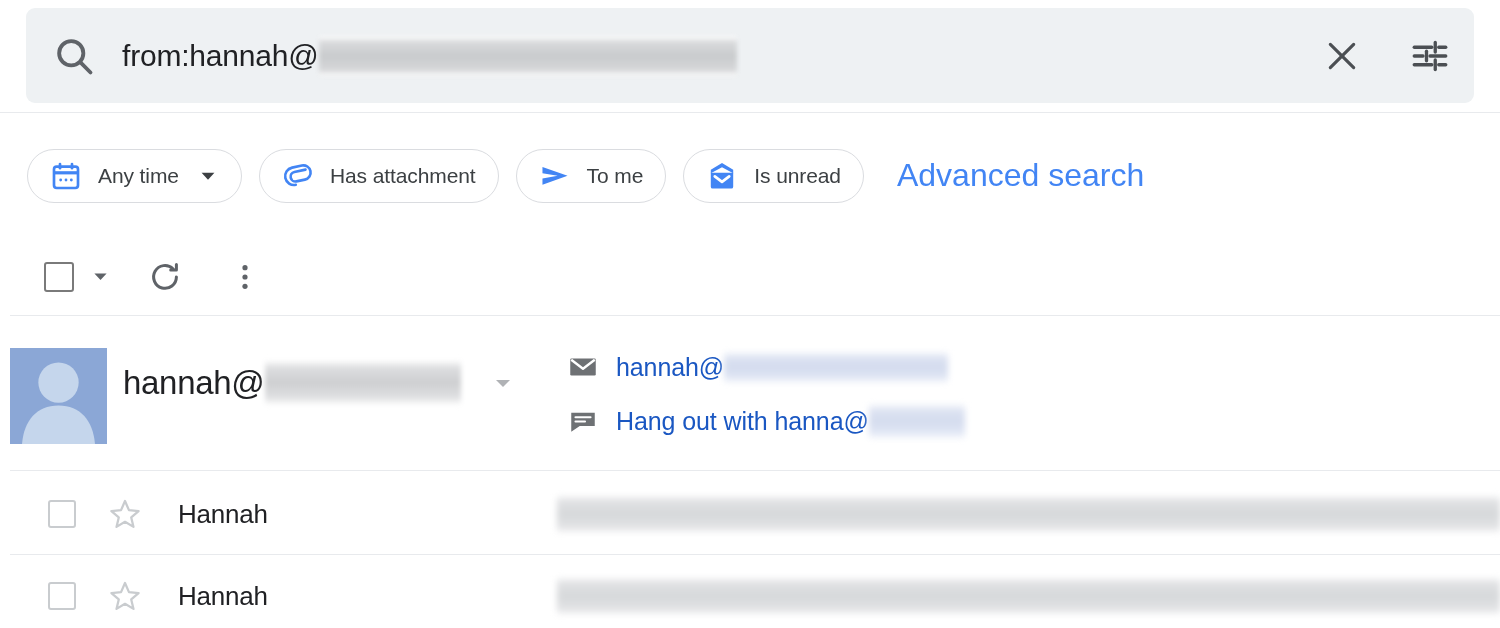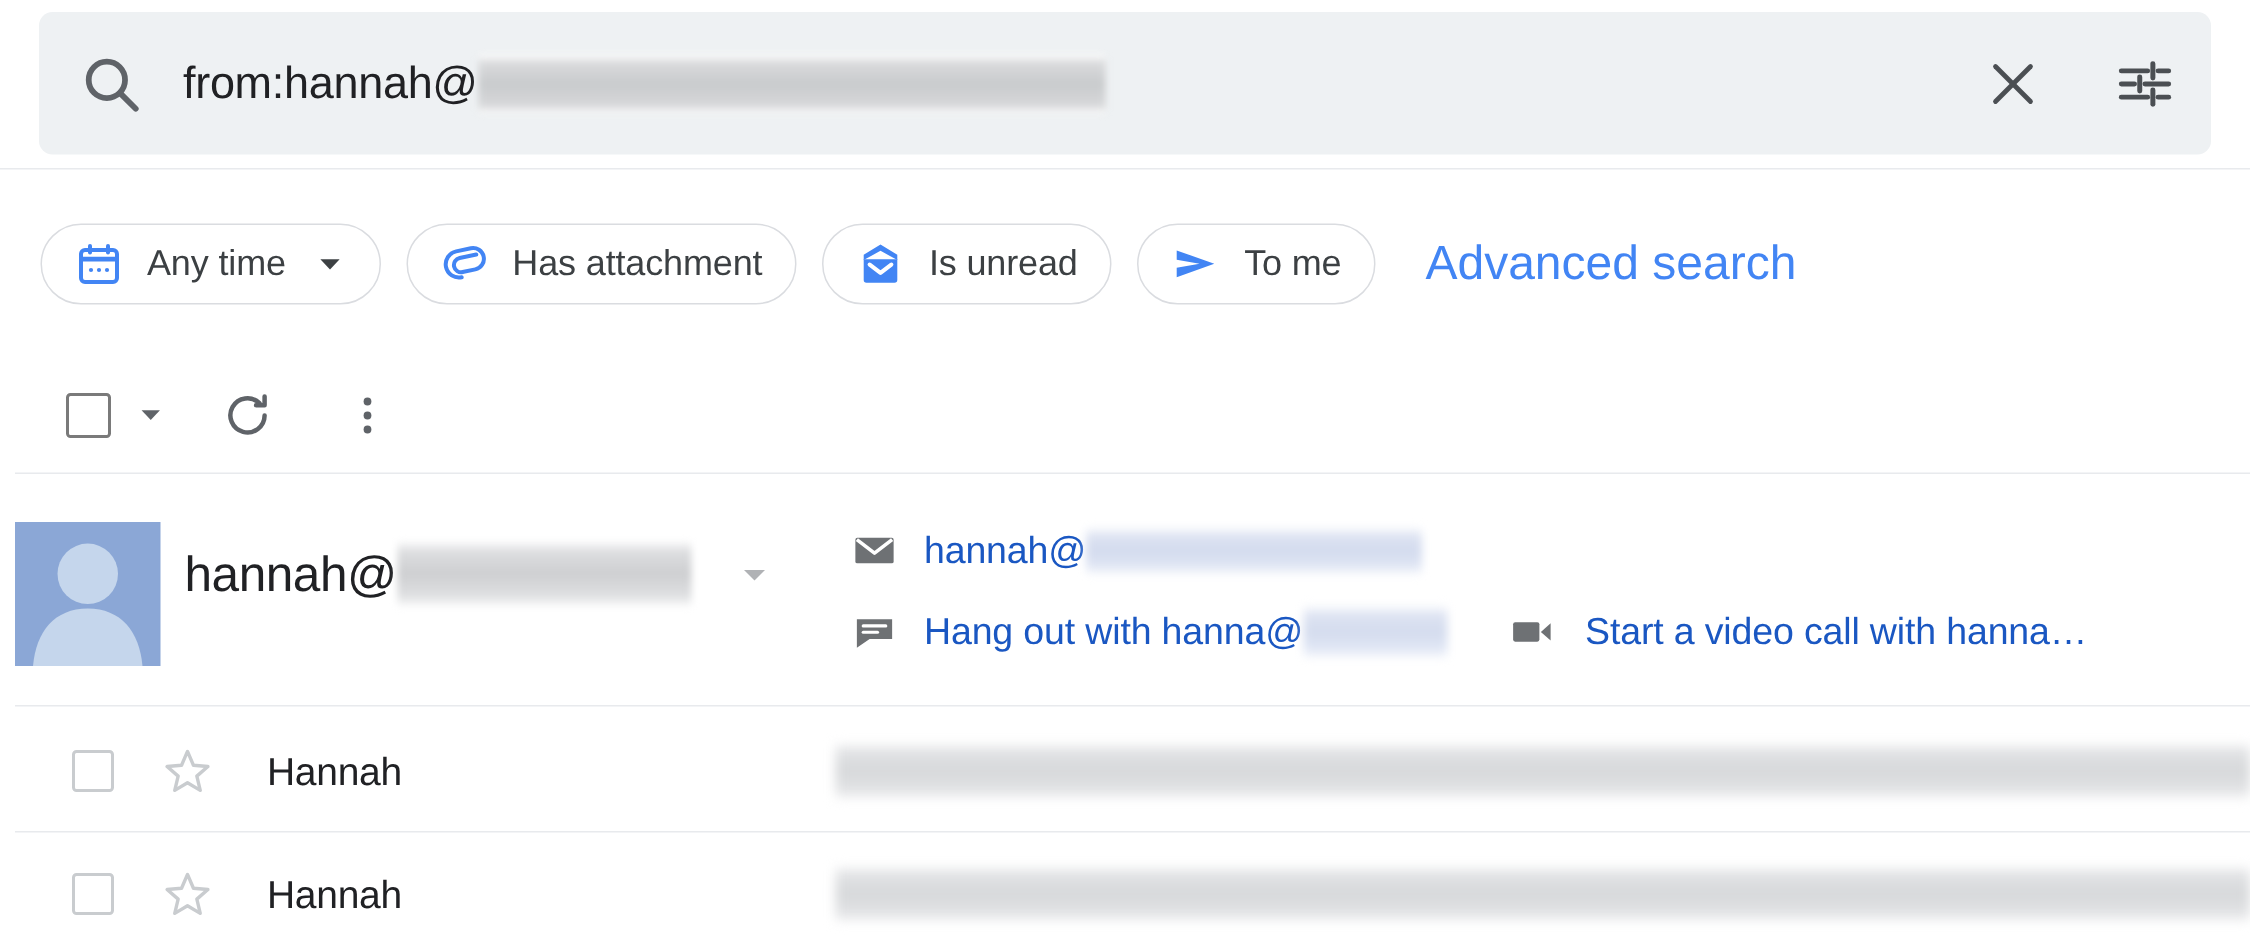--- a/index.html
+++ b/index.html
@@ -94,21 +94,21 @@
     border-radius: 27px;
     background: #fff;
     display: flex;
     align-items: center;
     padding: 0 22px;
     margin-right: 17px;
     white-space: nowrap;
   }
   .chip-icon { display:flex; align-items:center; flex:none; margin-right: 16px; }
   .chip-label {
-    font-size: 24px;
+    font-size: 21px;
     color: #3c4043;
     letter-spacing: -0.1px;
   }
   .chip-caret { margin-left: 18px; display:flex; align-items:center; }
   .adv-search-link {
     font-size: 32px;
     color: #4285f4;
     margin-left: 16px;
     white-space: nowrap;
     cursor: pointer;
@@ -302,35 +302,35 @@
         <svg width="32" height="32" viewBox="0 0 24 24" fill="none" stroke="#4285f4" stroke-width="2" stroke-linecap="round">
           <path d="M18.5 11.5 L10 11.5 a3.6 3.6 0 0 0 0 7.2 h6.5 a5.4 5.4 0 0 0 0-10.8 H9 a6.6 6.6 0 0 0 0 13.2" transform="rotate(-12 12 12) translate(0 -3)"></path>
         </svg>
       </span>
       <span class="chip-label">Has attachment</span>
     </div>
 
     <div class="chip">
       <span class="chip-icon">
         <svg width="32" height="32" viewBox="0 0 24 24">
+          <path d="M2.6 5.2 L21.4 11.9 L2.6 18.6 L2.6 13.9 L14 11.9 L2.6 9.9 Z" fill="#4285f4"></path>
+        </svg>
+      </span>
+      <span class="chip-label">To me</span>
+    </div>
+
+    <div class="chip">
+      <span class="chip-icon">
+        <svg width="32" height="32" viewBox="0 0 24 24">
           <path d="M3.6 7.4 L12 2.2 L20.4 7.4 L20.4 10 L12 5.4 L3.6 10 Z" fill="#4285f4"></path>
           <path d="M3.6 9.6 h16.8 v10.4 a1.4 1.4 0 0 1 -1.4 1.4 H5 a1.4 1.4 0 0 1 -1.4 -1.4 Z" fill="#4285f4"></path>
           <path d="M6.6 12.3 L12 16.4 L17.4 12.3" fill="none" stroke="#ffffff" stroke-width="2.1" stroke-linecap="round" stroke-linejoin="round"></path>
         </svg>
       </span>
       <span class="chip-label">Is unread</span>
-    </div>
-
-    <div class="chip">
-      <span class="chip-icon">
-        <svg width="32" height="32" viewBox="0 0 24 24">
-          <path d="M2.6 5.2 L21.4 11.9 L2.6 18.6 L2.6 13.9 L14 11.9 L2.6 9.9 Z" fill="#4285f4"></path>
-        </svg>
-      </span>
-      <span class="chip-label">To me</span>
     </div>
 
     <span class="adv-search-link">Advanced search</span>
   </div>
 
   <div class="toolbar">
     <div class="select-all">
       <span class="cb-square"></span>
       <span class="tb-caret">
         <svg width="21" height="21" viewBox="0 0 24 24">
@@ -400,29 +400,20 @@
               <line x1="6" y1="9" x2="18" y2="9" stroke="#ffffff" stroke-width="1.7" stroke-linecap="round"></line>
               <line x1="6" y1="12.4" x2="13.6" y2="12.4" stroke="#ffffff" stroke-width="1.7" stroke-linecap="round"></line>
             </svg>
           </span>
           <span class="action-link">Hang out with hanna@</span>
           <span class="redact redact-hangout"></span>
         </div>
 
         <div class="action-gap"></div>
 
-        <div class="action-item">
-          <span class="action-icon">
-            <svg width="34" height="30" viewBox="0 0 26 24">
-              <rect x="2.4" y="7" width="14" height="10.4" rx="1.1" fill="#6e7174"></rect>
-              <path d="M17.2 12.2 L22.4 7.6 L22.4 16.8 Z" fill="#6e7174"></path>
-            </svg>
-          </span>
-          <span class="action-link">Start a video call with hanna…</span>
-        </div>
       </div>
 
     </div>
   </div>
 
   <div class="divider-inset" style="top:470px"></div>
 
   <div class="mail-row" style="top:474px">
     <span class="row-cb">
       <span class="cb-sq-light"></span>

